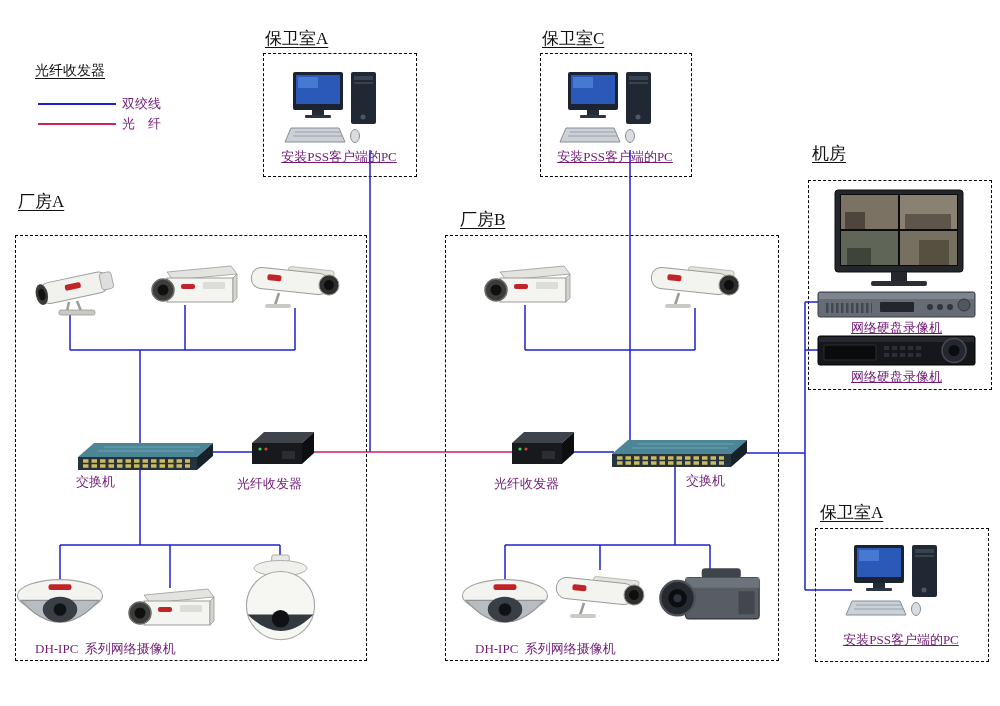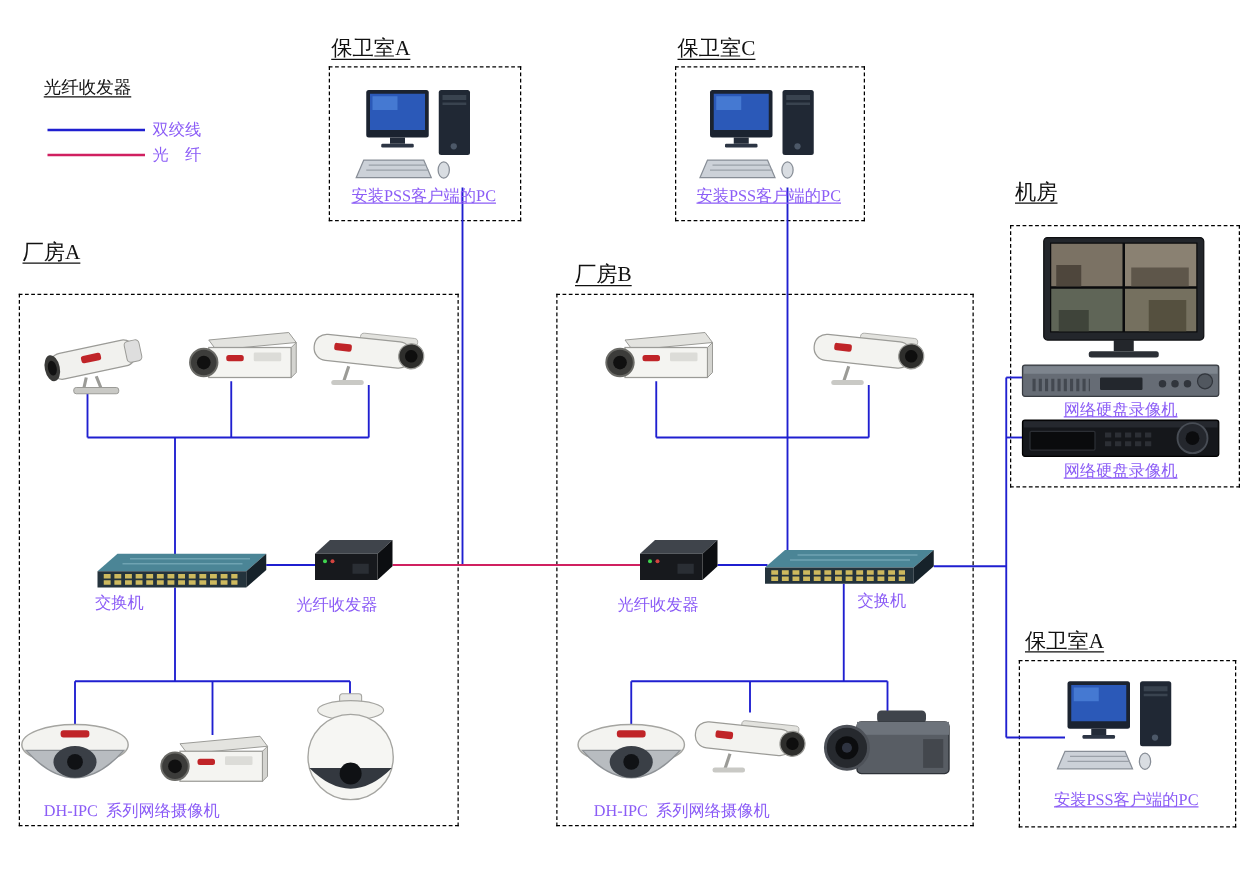--- a/index.html
+++ b/index.html
@@ -5,21 +5,21 @@
   html,body{margin:0;padding:0;background:#ffffff;}
   .stage{
     position:relative;width:1000px;height:706px;background:#fff;
     font-family:"Liberation Serif","DejaVu Serif",serif;color:#000;overflow:hidden;
   }
   .zone{position:absolute;border:1px dashed #000;z-index:1;}
   .ztitle{
     position:absolute;font-size:17px;line-height:18px;color:#111;
     text-decoration:underline;text-underline-offset:3px;white-space:pre;z-index:4;
   }
-  .dlabel{position:absolute;font-size:13px;line-height:15px;color:#8b5cf6;white-space:pre;z-index:4;}
+  .dlabel{position:absolute;font-size:13px;line-height:15px;color:#701a75;white-space:pre;z-index:4;}
   .center{text-align:center;text-decoration:underline;}
   svg.layer{position:absolute;left:0;top:0;z-index:2;}
   .tp{stroke:var(--tp,#1f1fd0);stroke-width:1.5;fill:none;}
   .fiber{stroke:var(--fiber,#d02060);stroke-width:1.5;fill:none;}
   .swatch{position:absolute;width:78px;height:0;border-top:2px solid #000;z-index:3;}
   .swatch-tp{border-color:var(--tp,#1f1fd0);}
   .swatch-fiber{border-color:var(--fiber,#d02060);}
 </style>
 </head>
 <body>

